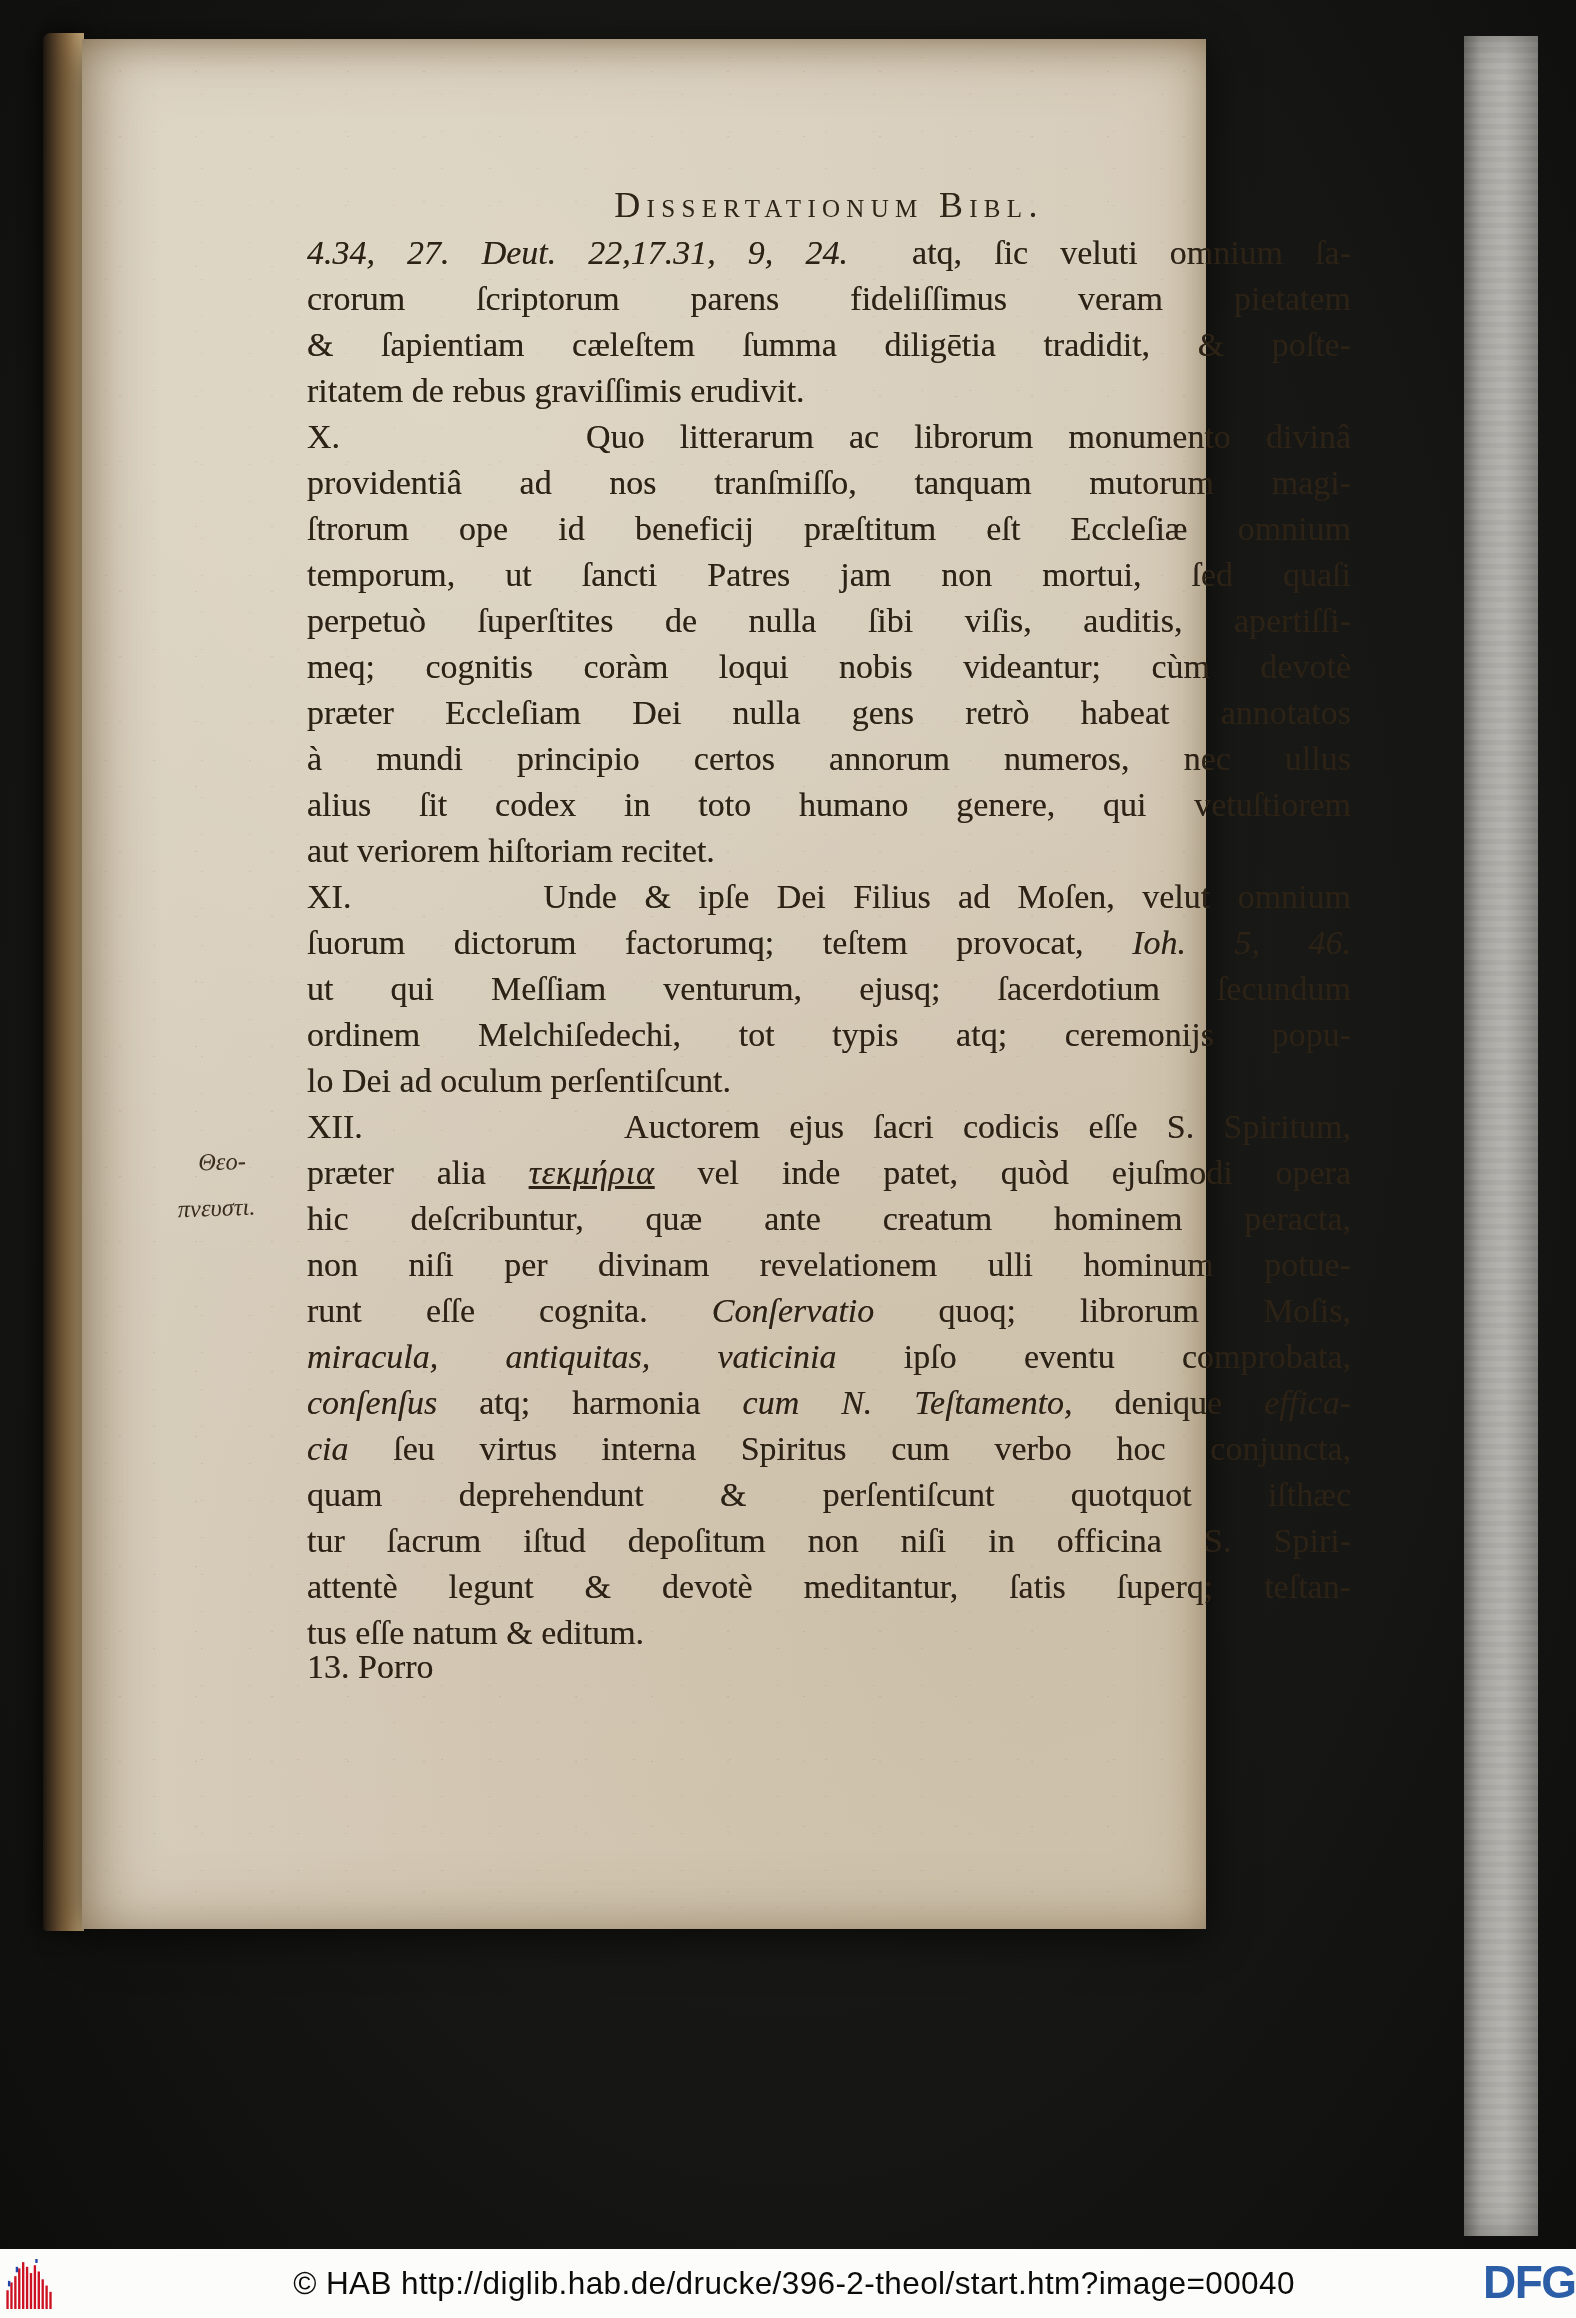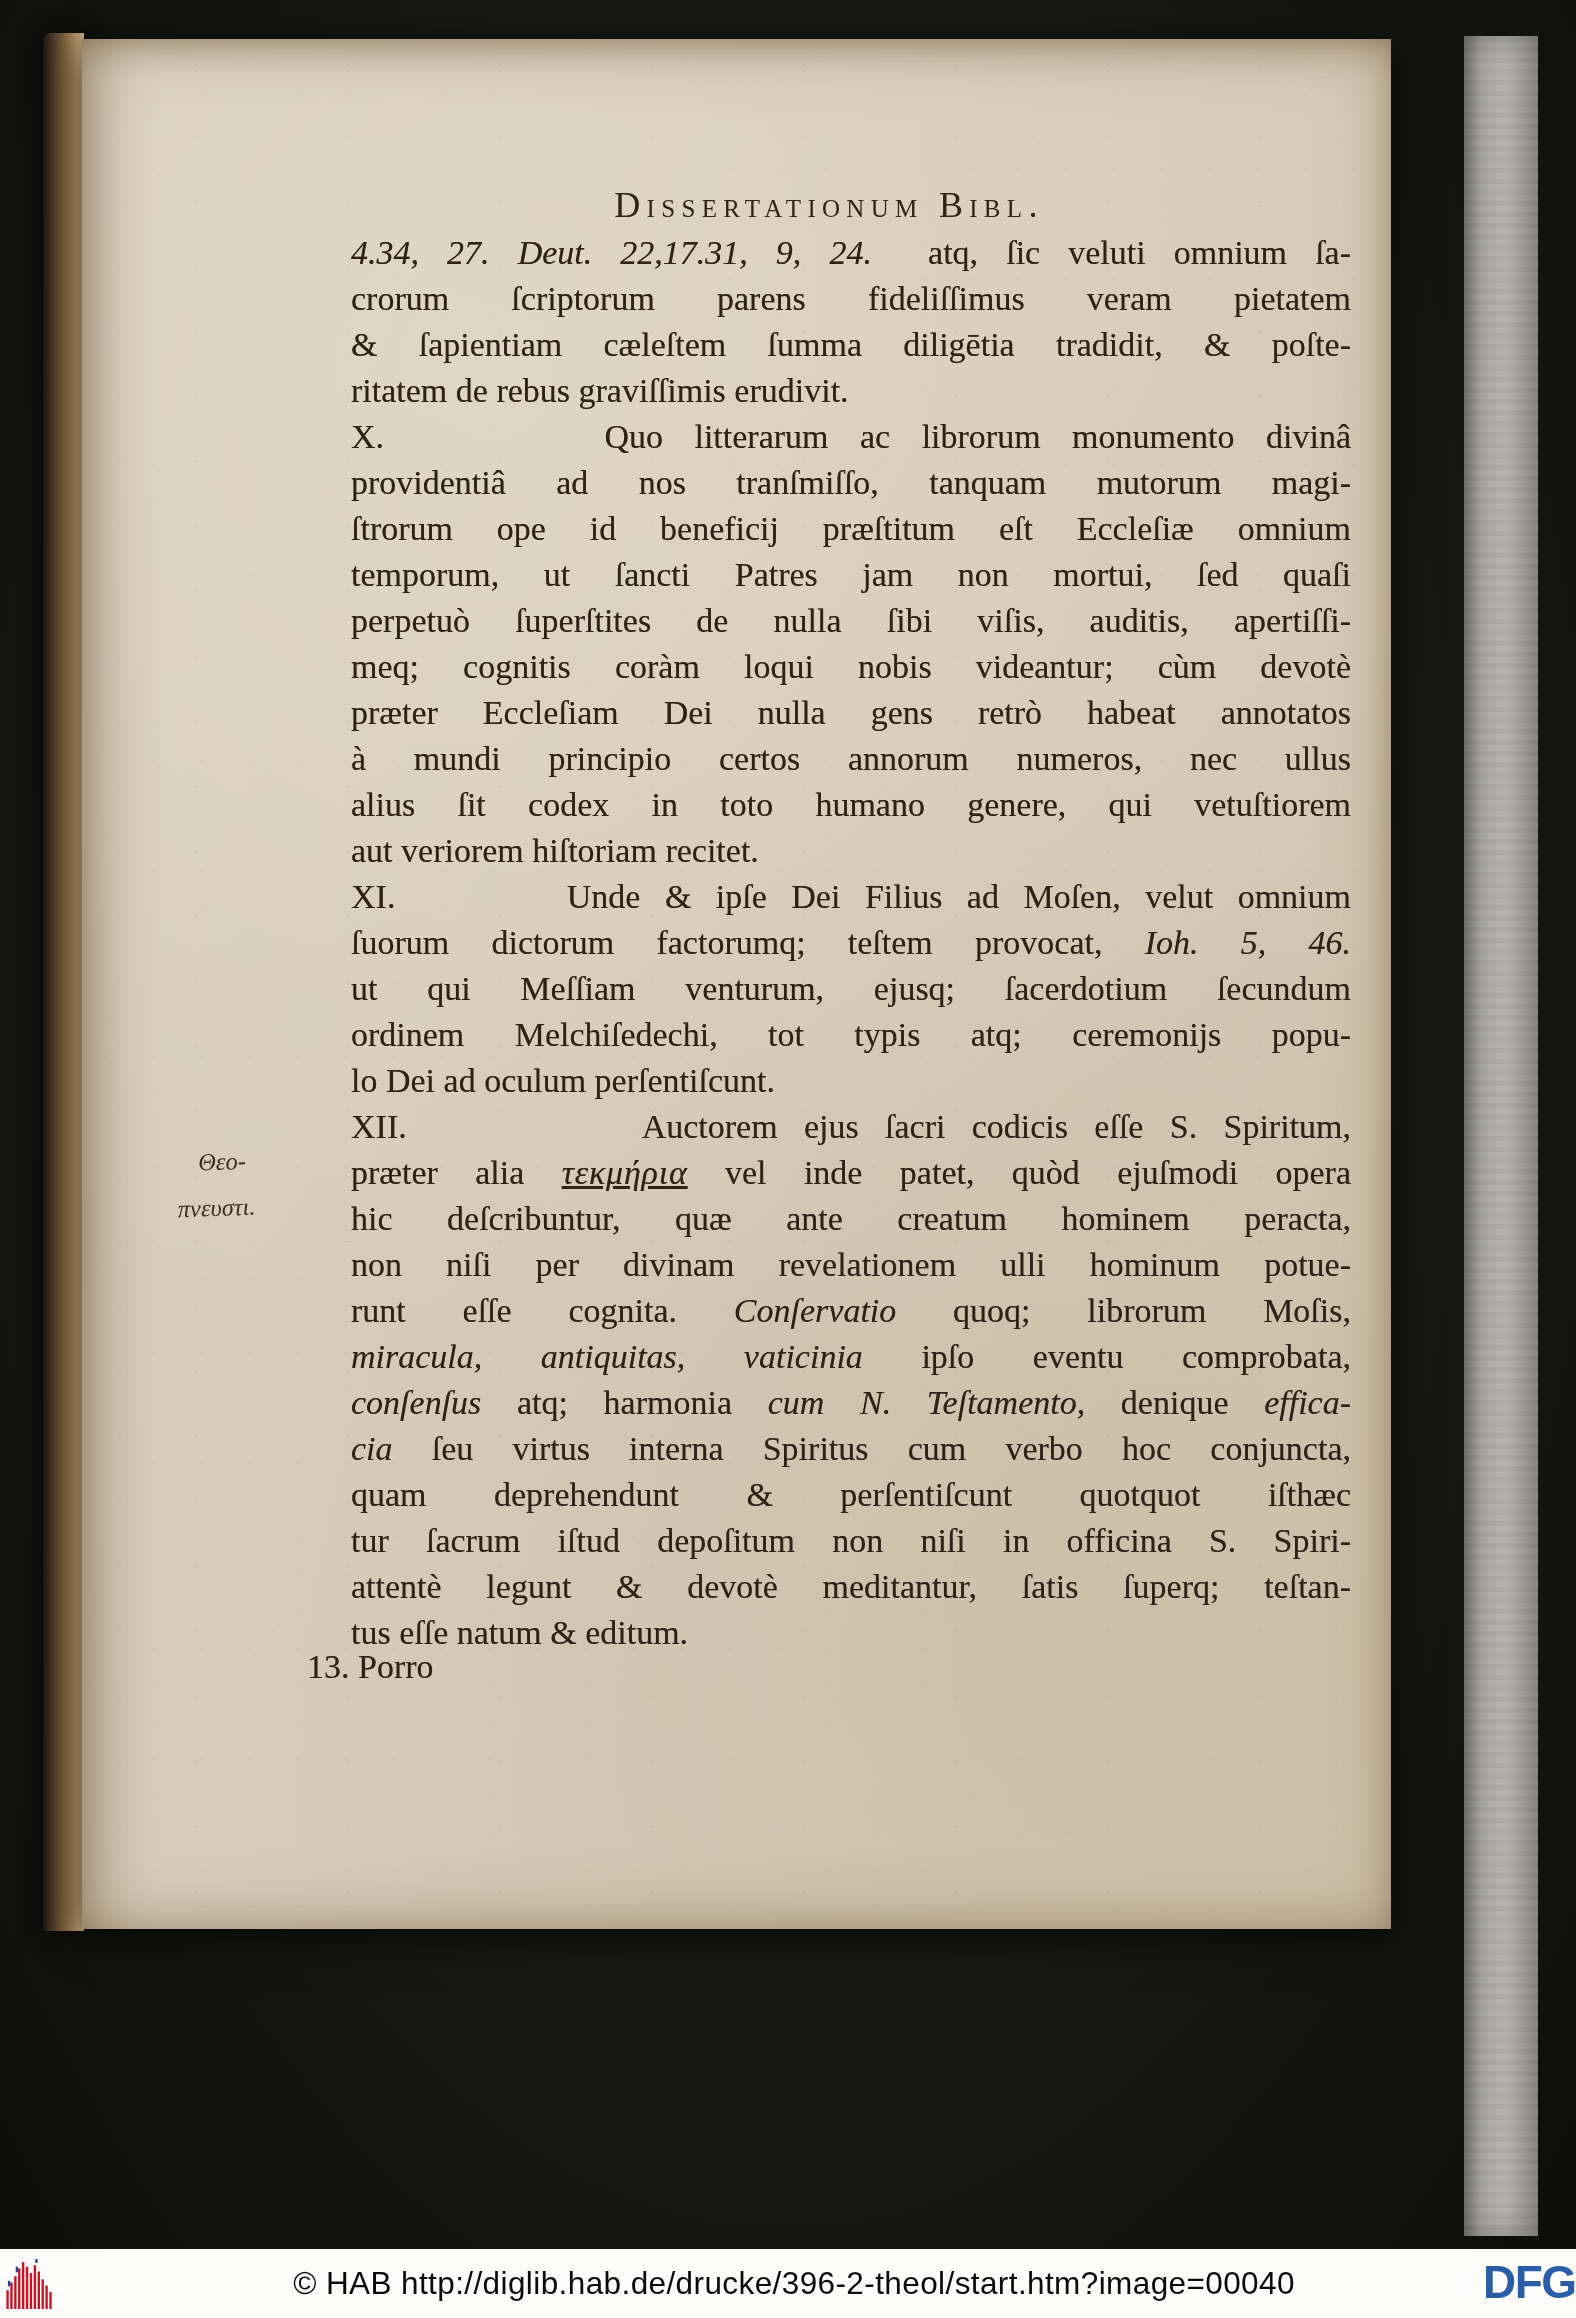--- a/index.html
+++ b/index.html
@@ -14,21 +14,21 @@
   }
   
   .edge-left{
     position:absolute;left:43px;top:33px;width:41px;height:1898px;
     background:linear-gradient(90deg,#1c1610 0%, #523e27 28%, #8a6c44 58%, #b5976a 82%, #c8ae80 100%);
     border-radius:7.9px 0 0 3.9px;
     box-shadow:0 0 22px rgba(0,0,0,0.75);
   }
   
   .page{
-    position:absolute;left:82px;top:39px;width:1309px;height:1890px;
+    position:absolute;left:82px;top:39px;width:1124px;height:1890px;
     background:
       radial-gradient(circle at 32% 18%, rgba(255,252,240,0.18), transparent 55%),
       radial-gradient(circle at 78% 82%, rgba(160,130,90,0.12), transparent 50%),
       radial-gradient(rgba(128,98,58,0.16) 0.8px, transparent 1.3px),
       radial-gradient(rgba(110,85,50,0.12) 0.8px, transparent 1.2px),
       linear-gradient(115deg,#dad1c0 0%, #d6ccba 45%, #d1c6b1 100%);
     background-size:auto,auto,76px 65px,48px 37px,auto;
     box-shadow:
       inset 0 0 75px rgba(120,92,55,0.30),
       inset 27px 0 59px -22px rgba(92,68,38,0.50),
@@ -42,21 +42,20 @@
     font-size:36px;letter-spacing:6.3px;color:#2e2418;
   }
   .body-text{
     position:absolute;left:225px;top:191px;width:1044px;
     color:#2c2216;font-size:34px;line-height:46px;
   }
   .line{
     white-space:pre-wrap;
     text-align:justify;text-align-last:justify;
     text-shadow:0 0 0.5px rgba(44,34,22,0.55);
-    margin-left:44px;
   }
   .line.pend{text-align-last:left;}
   .r{font-style:normal;}
   .i{font-style:italic;}
   .g{font-style:italic;letter-spacing:0.8px;text-decoration:underline;}
   .margin-note{
     position:absolute;left:95px;top:1100px;
     font-size:24.4px;font-style:italic;color:#3a2e20;line-height:46px;
     transform:rotate(-2deg);
   }

